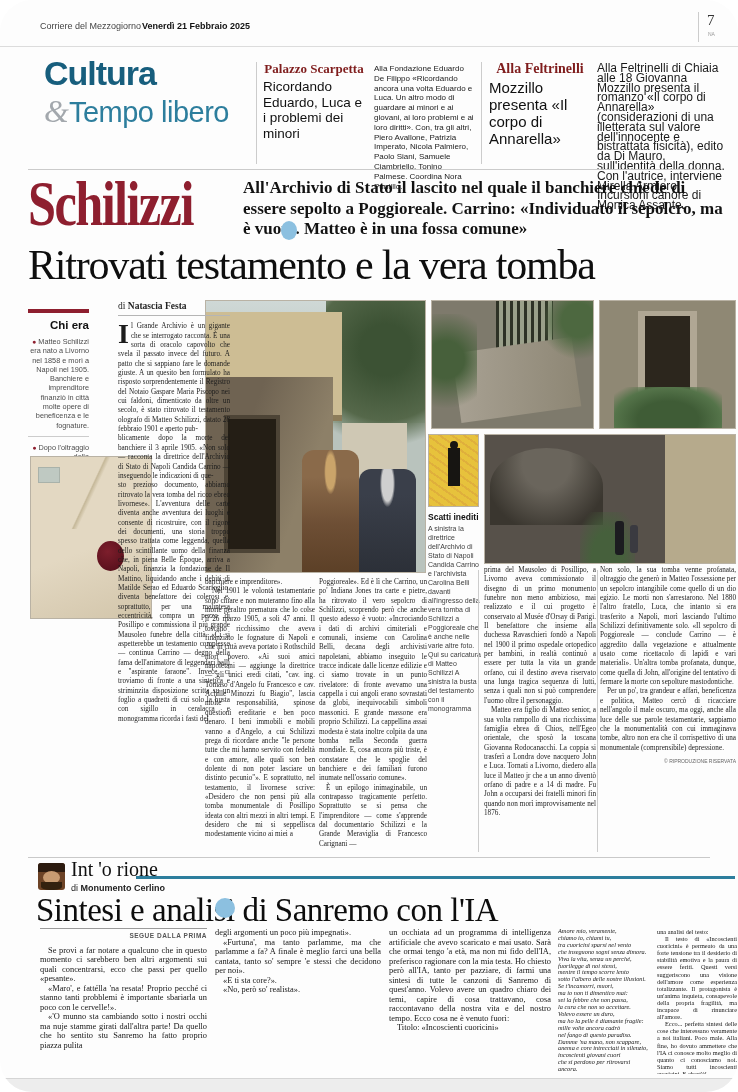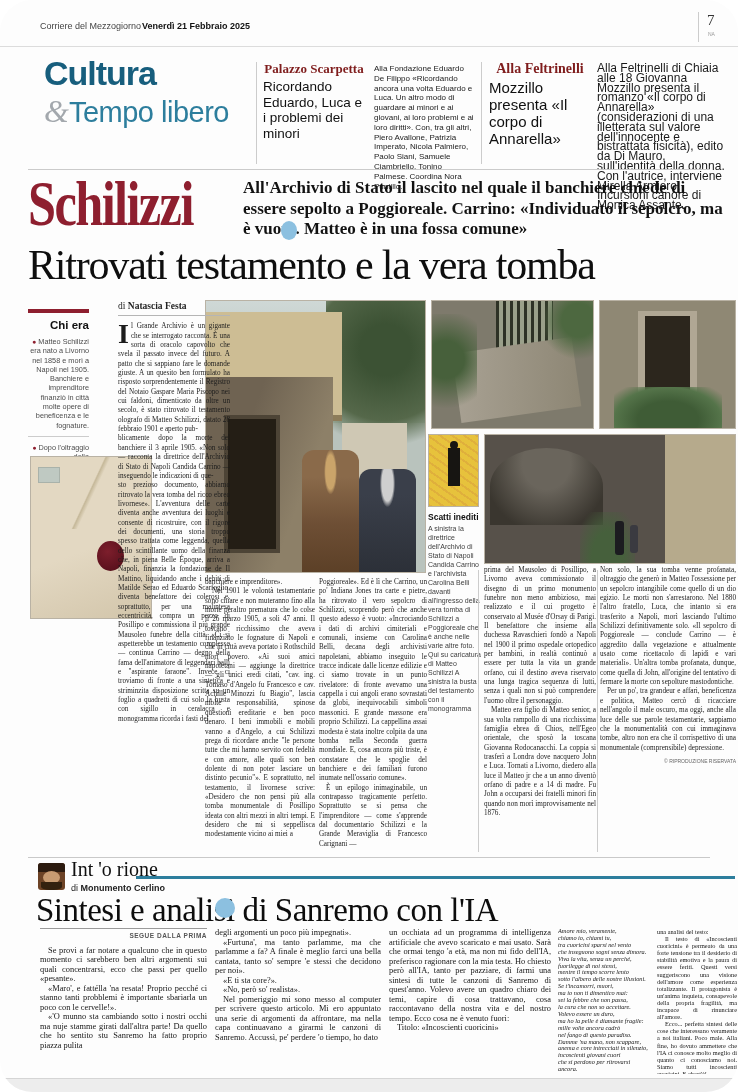--- a/index.html
+++ b/index.html
@@ -268,21 +268,20 @@
     <div class="tag">SEGUE DALLA PRIMA</div>
     <p class="bind">Se provi a far notare a qualcuno che in questo momento ci sarebbero ben altri argomenti sui quali concentrarsi, ecco che passi per quello «pesante».</p>
     <p class="bind">«Maro', e fattélla 'na resata! Proprio pecché ci stanno tanti probblemi è importante sbariarla un poco con le cervelle!».</p>
     <p class="bind">«'O munno sta cambiando sotto i nostri occhi ma nuje stamme girati dall'altra parte! Da quello che ho sentito stu Sanremo ha fatto proprio piazza pulita</p>
   </div>
   <div class="abs bc bc2 btxt">
     <p>degli argomenti un poco più impegnati».</p>
     <p class="bind">«Furtuna', ma tanto parlamme, ma che parlamme a fa? A finale è meglio farci una bella cantata, tanto so' sempre 'e stessi che decidono per noi».</p>
     <p class="bind">«E ti sta core?».</p>
     <p class="bind">«No, però so' realista».</p>
-    <p class="bind">Nel pomeriggio mi sono messo al computer per scrivere questo articolo. Mi ero appuntato una serie di argomenti da affrontare, ma nella capa continuavano a girarmi le canzoni di Sanremo. Accussì, pe' perdere 'o tiempo, ho dato</p>
   </div>
   <div class="abs bc bc3 btxt">
     <p>un occhiata ad un programma di intelligenza artificiale che avevo scaricato e mai usato. Sarà che ormai tengo 'a età, ma non mi fido dell'IA, preferisco ragionare con la mia testa. Ho chiesto però all'IA, tanto per pazziare, di farmi una sintesi di tutte le canzoni di Sanremo di quest'anno. Volevo avere un quadro chiaro dei temi, capire di cosa trattavano, cosa raccontavano della nostra vita e del nostro tempo. Ecco cosa ne è venuto fuori:</p>
     <p class="bind">Titolo: «Incoscienti cuoricini»</p>
   </div>
   <div class="abs bc bc4 btxt">
     <p class="poem">Amore mio, veramente,
 chiamo io, chiami tu,
 tra cuoricini sparsi nel vento
 che inseguono sogni senza dimora.

